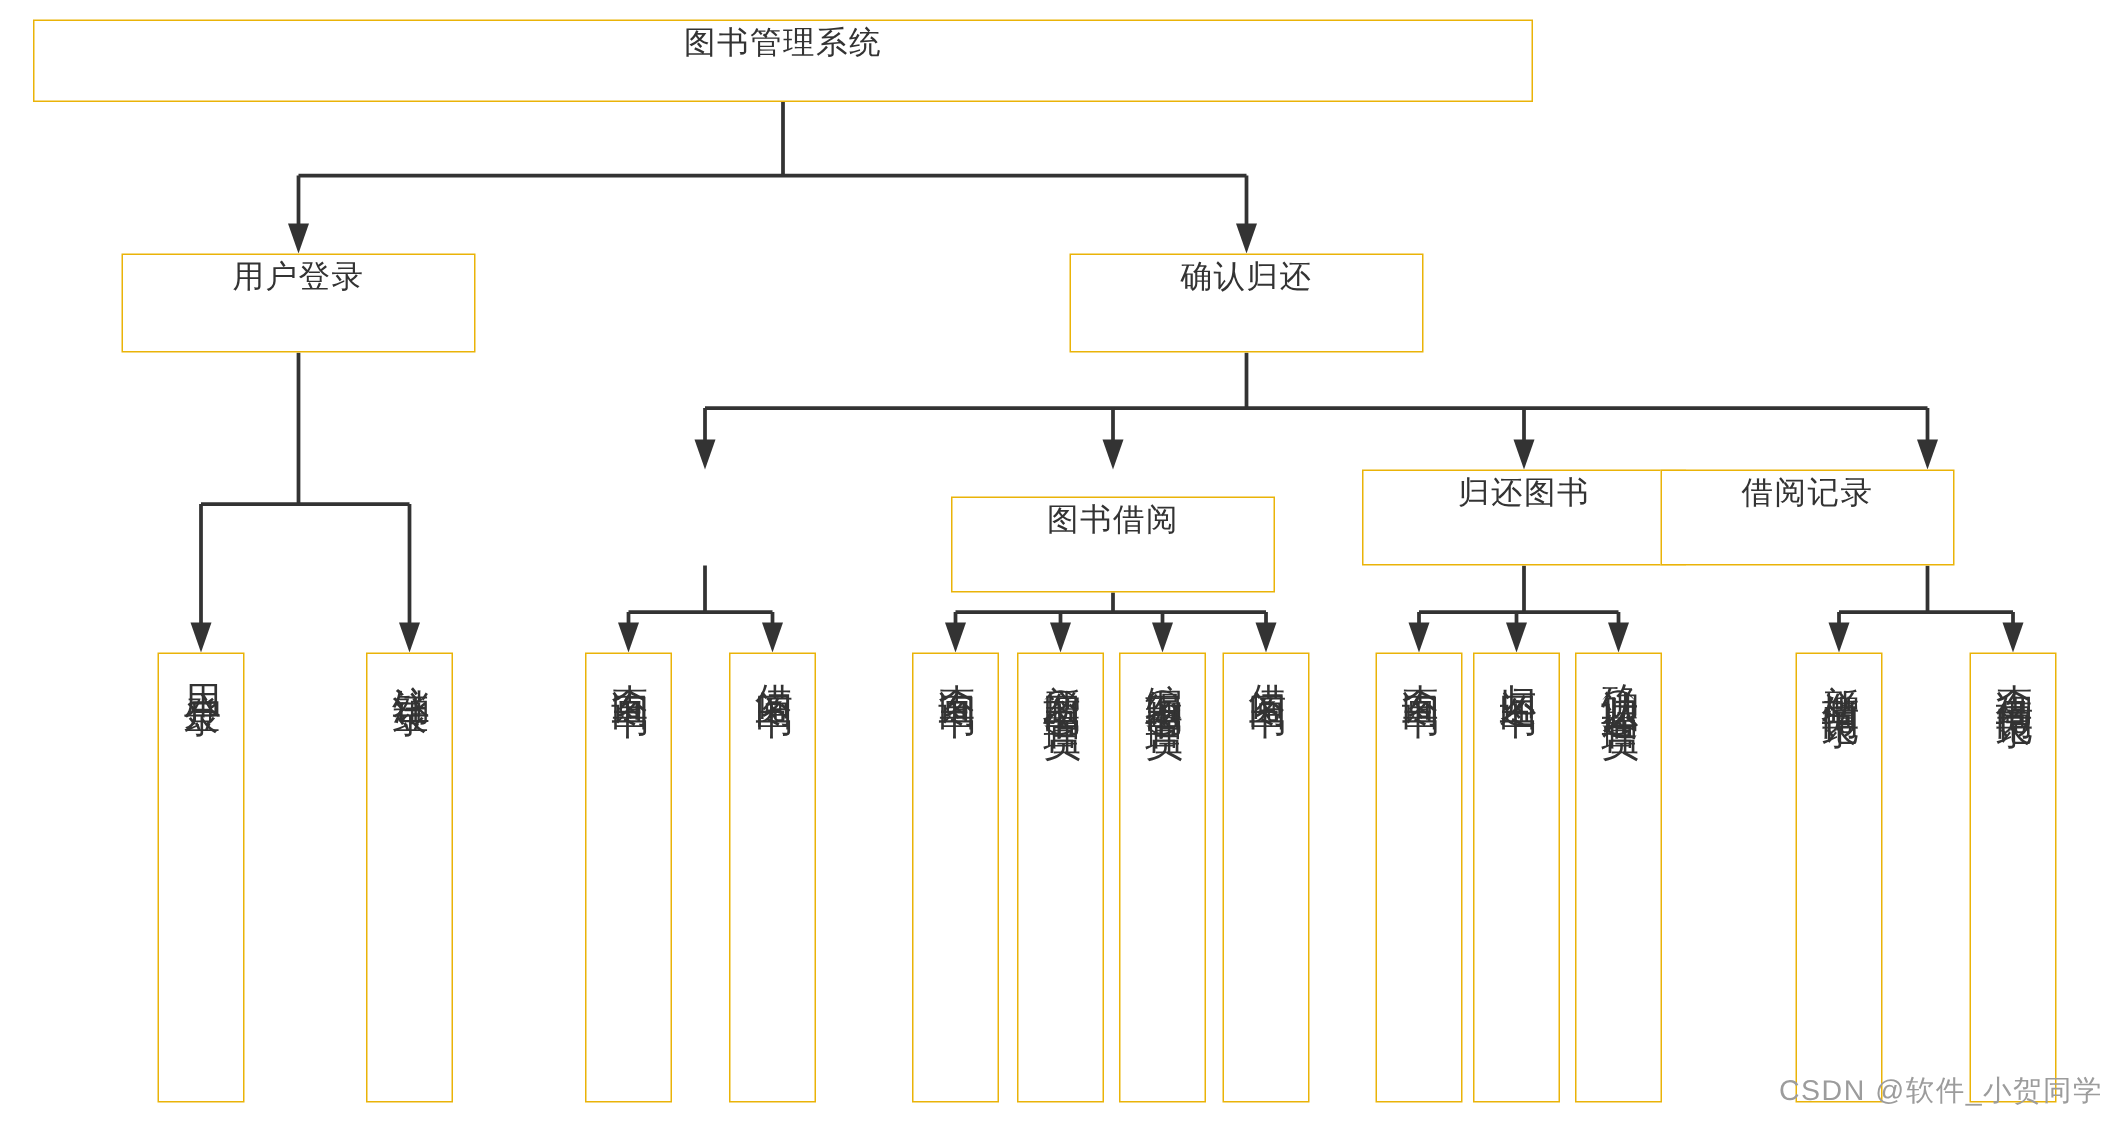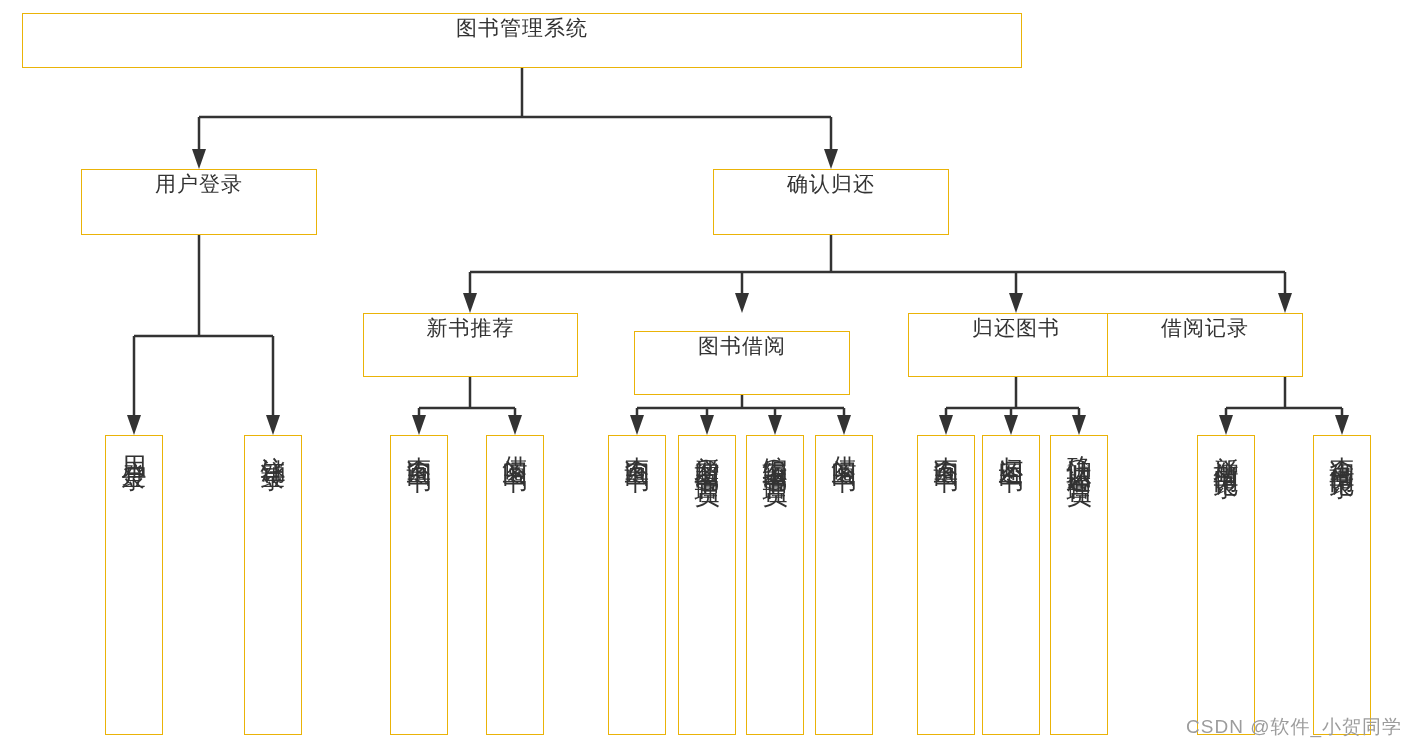--- a/index.html
+++ b/index.html
@@ -120,23 +120,20 @@
     <span>图书管理系统</span>
   </div>
 
   <div class="box hbox" style="left:81px;top:169px;width:236px;height:66px">
     <span>用户登录</span>
   </div>
   <div class="box hbox" style="left:713px;top:169px;width:236px;height:66px">
     <span>确认归还</span>
   </div>
 
-  <div class="box hbox" style="left:363px;top:313px;width:215px;height:64px">
-    <span>新书推荐</span>
-  </div>
   <div class="box hbox" style="left:634px;top:331px;width:216px;height:64px">
     <span>图书借阅</span>
   </div>
   <div class="box hbox" style="left:908px;top:313px;width:216px;height:64px">
     <span>归还图书</span>
   </div>
   <div class="box hbox" style="left:1107px;top:313px;width:196px;height:64px">
     <span>借阅记录</span>
   </div>
 

